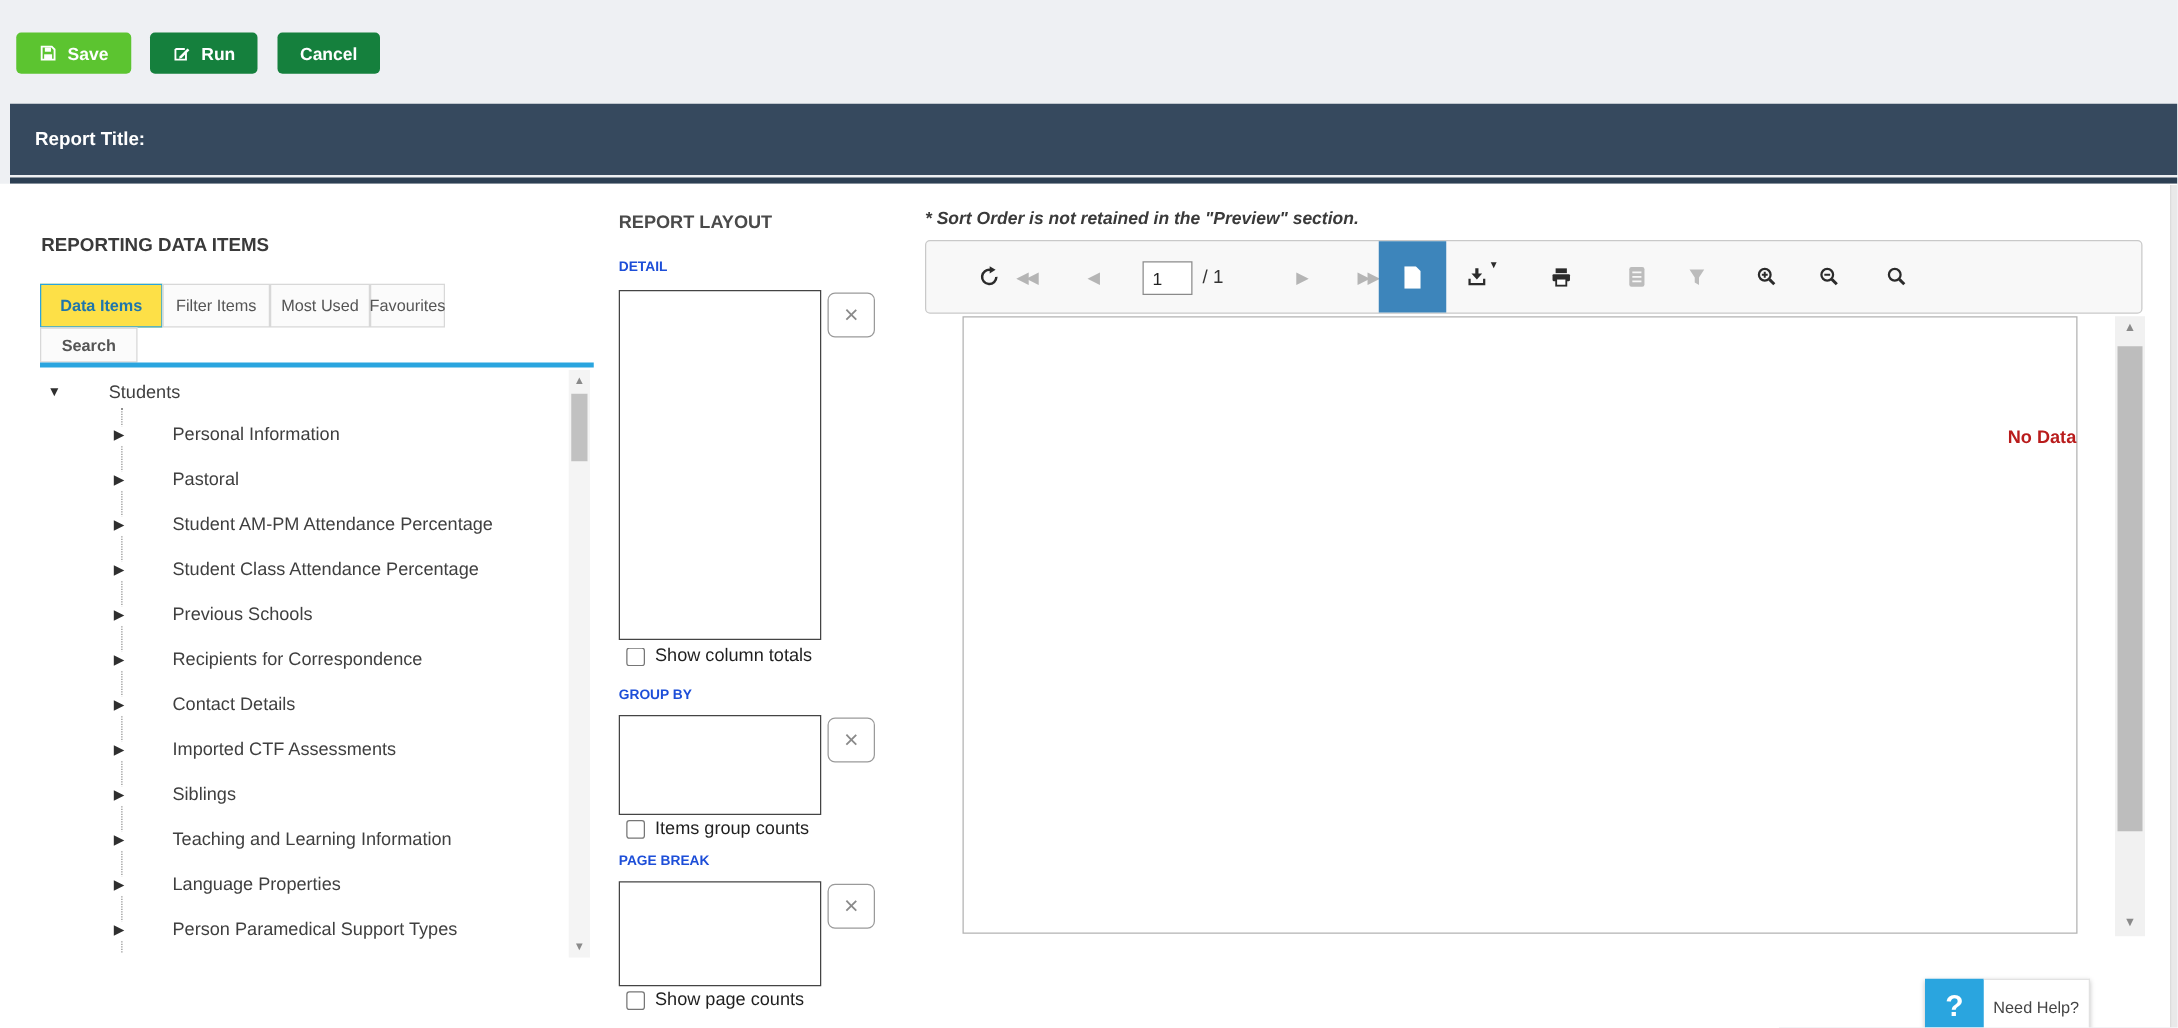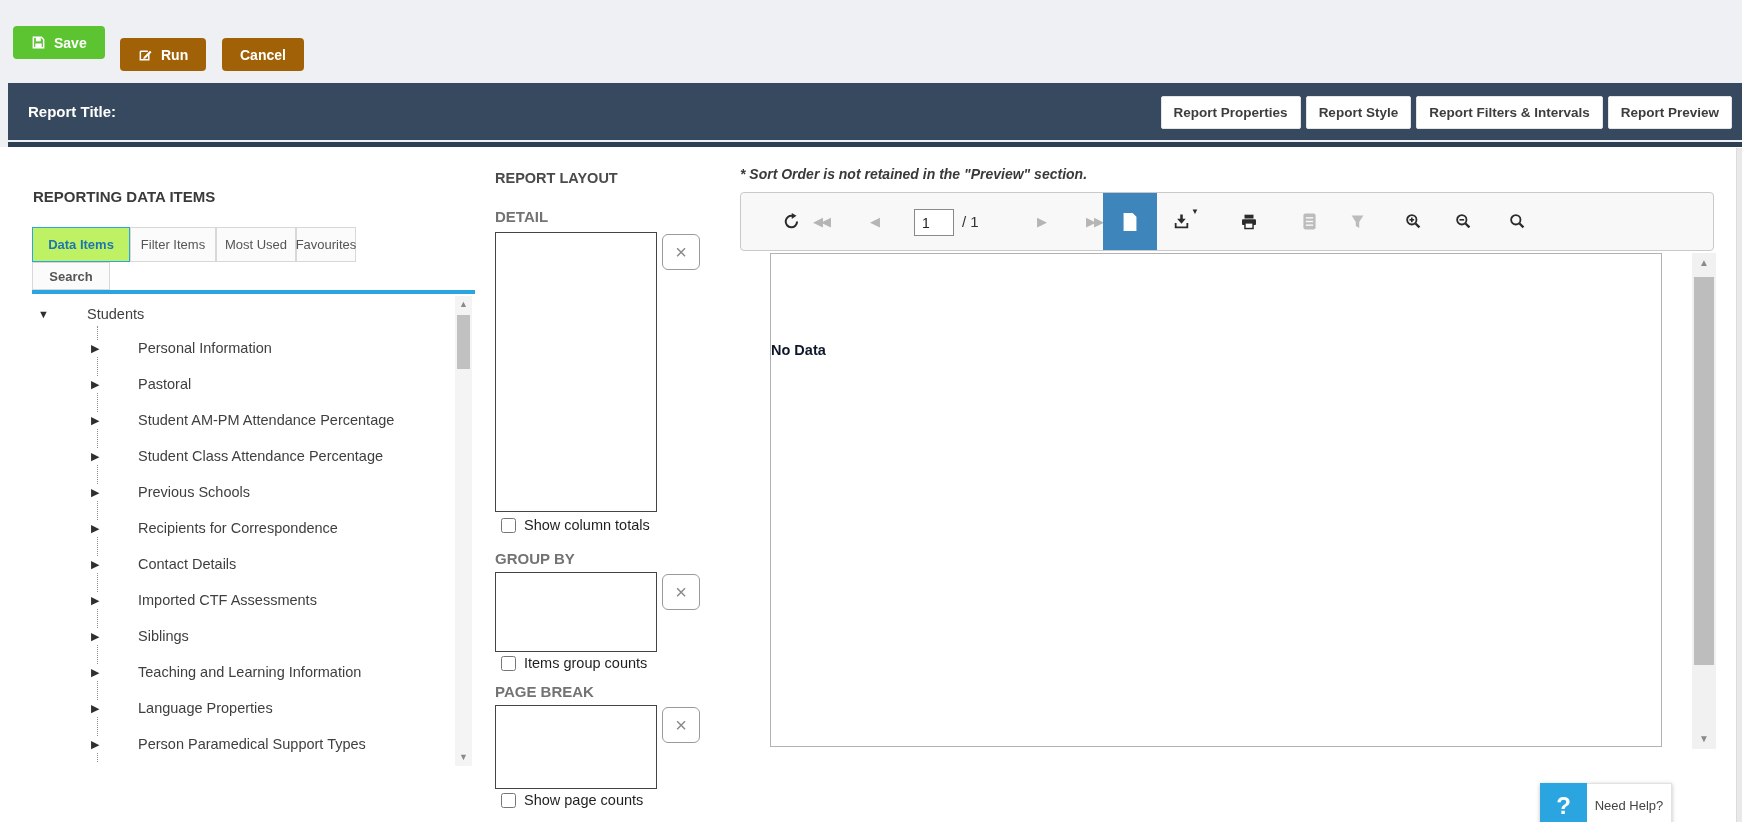--- a/index.html
+++ b/index.html
@@ -8,21 +8,21 @@
     position:relative; width:1742px; height:822px; overflow:hidden;
     background:#eef0f3; font-family:"Liberation Sans", sans-serif; color:#333;padding-left:11px;
   }
   
   .btn {
     display:inline-flex; align-items:center; gap:8px; height:33px;
     border:none; border-radius:4px; color:#fff; font-weight:bold;
     font-size:14px; padding:0 18px; cursor:pointer; font-family:inherit;
   }
   .btn.green { background:#5cc430; position:absolute; left:13px; top:26px; }
-  .btn.dark  { background:#a16207; position:absolute; top:26px;margin-top:12px; }
+  .btn.dark  { background:#15803d; position:absolute; top:26px; }
   #run-btn   { left:120px; }
   #cancel-btn{ left:222px; }
 
   
   .hdr {
     position:absolute; left:8px; right:0; top:83px; height:57px;
     background:#36495e; display:flex; align-items:center;
   }
   .hdr-title { margin-left:20px; color:#fff; font-weight:bold; font-size:15px; }
   .hdr-buttons { position:absolute; right:10px; top:13px; display:flex; gap:5px; }
@@ -37,21 +37,21 @@
   .content-bg { position:absolute; left:0; right:0; top:147px; bottom:0; background:#fff; }
 
   
   .panel-title { position:absolute; font-weight:bold; font-size:15px; color:#3a3a3a; }
   #rdi-title { left:33px; top:188px; }
   .tab {
     position:absolute; display:flex; align-items:center; justify-content:center;
     border:1px solid #d8d8d8; background:#fbfbfb; color:#555; font-size:13px;
     cursor:pointer;
   }
-  .tab.active { background:#bef264; border-color:#2aa5df; color:#1f76ac; font-weight:bold; }
+  .tab.active { background:#fde047; border-color:#2aa5df; color:#1f76ac; font-weight:bold; }
   #tab-data     { left:32px;  top:227px; width:98px; height:35px; }
   #tab-filter   { left:130px; top:227px; width:86px; height:35px; }
   #tab-most     { left:216px; top:227px; width:80px; height:35px; }
   #tab-fav      { left:296px; top:227px; width:60px; height:35px; }
   #tab-search   { left:32px;  top:262px; width:78px; height:28px;font-weight:bold; }
   .tab-underline{ position:absolute; left:32px; top:290px; width:443px; height:4px; background:#2aa5df; }
 
   .tree { position:absolute; left:32px; top:296px; width:420px; height:470px; overflow:hidden; }
   .tree-dots { position:absolute; left:65px; top:30px; height:436px; border-left:1px dotted #8f8f8f; }
   .trow { position:absolute; left:0; width:100%; height:36px; display:flex; align-items:center; cursor:pointer; }
@@ -63,21 +63,21 @@
   .trow.child .tlabel { left:106px; }
 
   .vscroll { position:absolute; background:#f4f4f4; }
   .vscroll .arr { position:absolute; left:0; width:100%; text-align:center; color:#8a8a8a; font-size:9px; line-height:17px; cursor:pointer; }
   .vscroll .thumb { position:absolute; left:2px; right:2px; background:#c1c1c1; cursor:pointer; }
   #tree-scroll { left:455px; top:296px; width:17px; height:470px; }
   #tree-scroll .thumb { top:19px; height:54px; }
 
   
   #layout-title { left:495px; top:170px; color:#4a4a4a; font-size:14.5px; }
-  .sec-label { position:absolute; left:495px; font-weight:bold; font-size:15px; color:#737373; }
+  .sec-label { position:absolute; left:495px; font-weight:bold; font-size:11px; color:#1d4ed8; }
   .drop-box  { position:absolute; left:495px; width:162px; background:#fff; border:1px solid #444; }
   .close-btn {
     position:absolute; left:662px; width:38px; height:36px; background:#fff;
     border:1px solid #9a9a9a; border-radius:6px; color:#8a8a8a; font-size:20px;
     line-height:32px; text-align:center; cursor:pointer; font-family:inherit;
   }
   .chk-row { position:absolute; left:501px; display:flex; align-items:center; gap:8px; }
   .chk-row input { width:15px; height:15px; cursor:pointer; }
   .chk-row span { font-size:14.5px; color:#1f1f1f; cursor:pointer;text-align:right; }
 
@@ -93,21 +93,21 @@
   .page-input {
     position:absolute; left:173px; top:16px; width:40px; height:27px;
     border:1px solid #8a8a8a; font-size:14px; padding-left:7px; font-family:inherit; color:#222;
   }
   .page-total { position:absolute; left:221px; top:0; height:100%; display:flex; align-items:center; font-size:15px; color:#333; }
   .tb-blue { position:absolute; left:362px; top:0; width:54px; height:57px; background:#3d85bb; display:flex; align-items:center; justify-content:center; cursor:pointer; }
   .caret { position:absolute; font-size:8px; color:#2b2b2b; }
 
   .pv-body { position:absolute; left:737px; top:252px; width:980px; height:498px; background:#fff; }
   .pv-page { position:absolute; left:33px; top:1px; width:892px; height:494px; background:#fff; border:1px solid #b2b2b2; }
-  .no-data { position:absolute; top:88px; left:0; width:100%; text-align:left; font-weight:bold; font-size:14.5px; color:#0f172a; }
+  .no-data { position:absolute; top:88px; left:0; width:100%; text-align:right; font-weight:bold; font-size:14.5px; color:#b91c1c; }
   #pv-scroll { left:955px; top:1px; width:24px; height:496px; background:#f1f1f1; }
   #pv-scroll .arr { font-size:10px; line-height:20px; }
   #pv-scroll .thumb { top:24px; height:388px; background:#bdbdbd; }
 
   .win-scroll { position:absolute; left:1736px; top:148px; width:6px; bottom:0; background:#e9e9e9; border-left:1px solid #dcdcdc; }
 
   
   .need-help {
     position:absolute; left:1540px; top:783px; width:132px; height:45px;
     display:flex; box-shadow:0 1px 4px rgba(0,0,0,.25); cursor:pointer; background:#fff;
@@ -142,26 +142,20 @@
     </span>
     <span>Run</span>
   </button>
 
   <button id="cancel-btn" class="btn dark">
     <span>Cancel</span>
   </button>
 
   <div class="hdr">
     <span class="hdr-title">Report Title:</span>
-    <div class="hdr-buttons">
-      <button class="hdr-btn">Report Properties</button>
-      <button class="hdr-btn">Report Style</button>
-      <button class="hdr-btn">Report Filters &amp; Intervals</button>
-      <button class="hdr-btn">Report Preview</button>
-    </div>
   </div>
   <div class="hdr-line"></div>
 
   <div class="content-bg"></div>
 
   <div class="panel-title" id="rdi-title">REPORTING DATA ITEMS</div>
 
   <div class="tab active" id="tab-data">Data Items</div>
   <div class="tab" id="tab-filter">Filter Items</div>
   <div class="tab" id="tab-most">Most Used</div>

